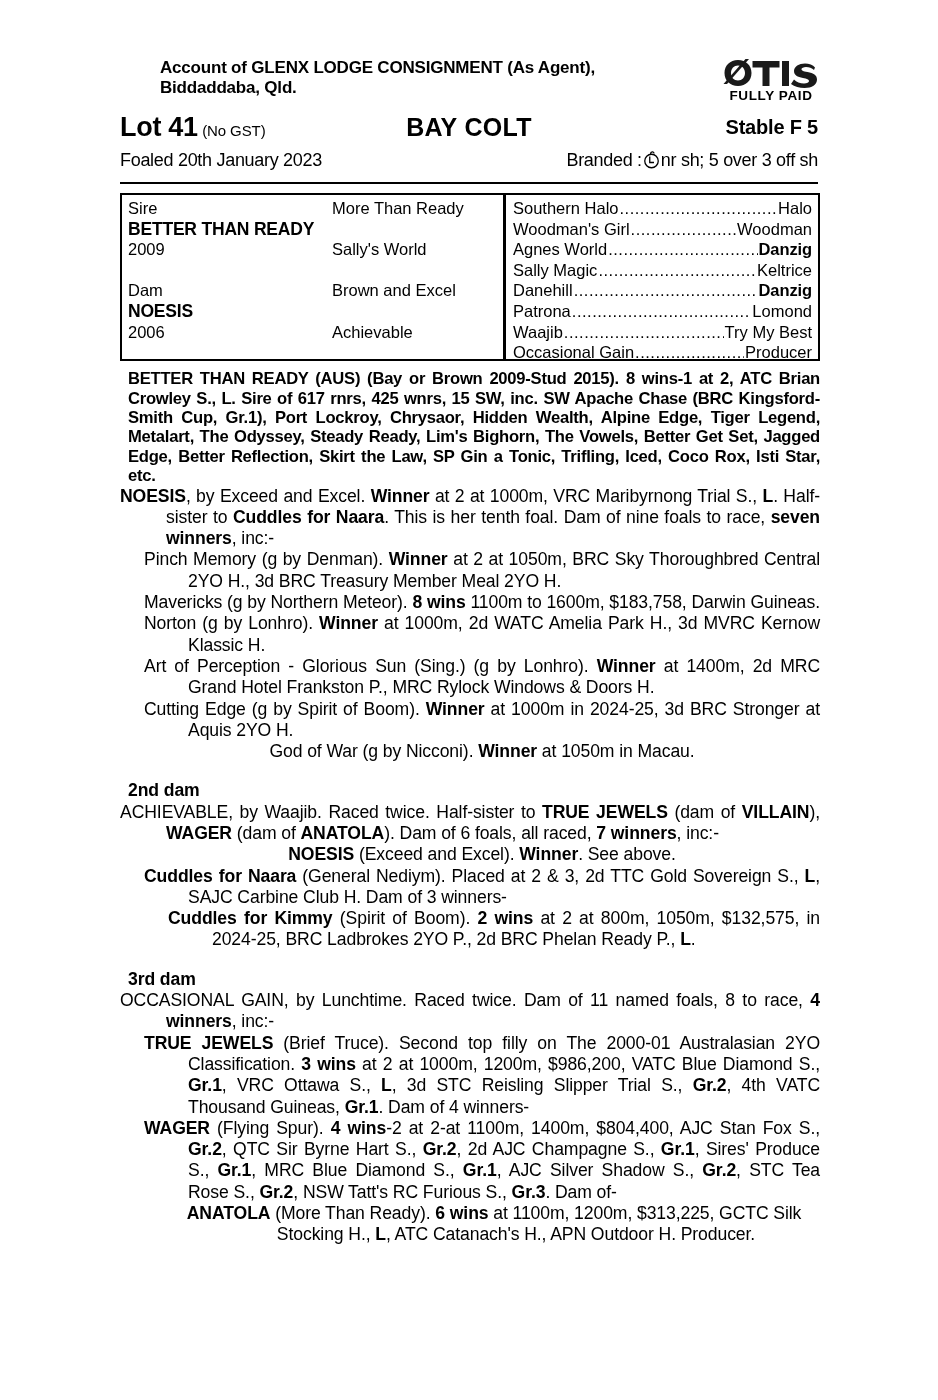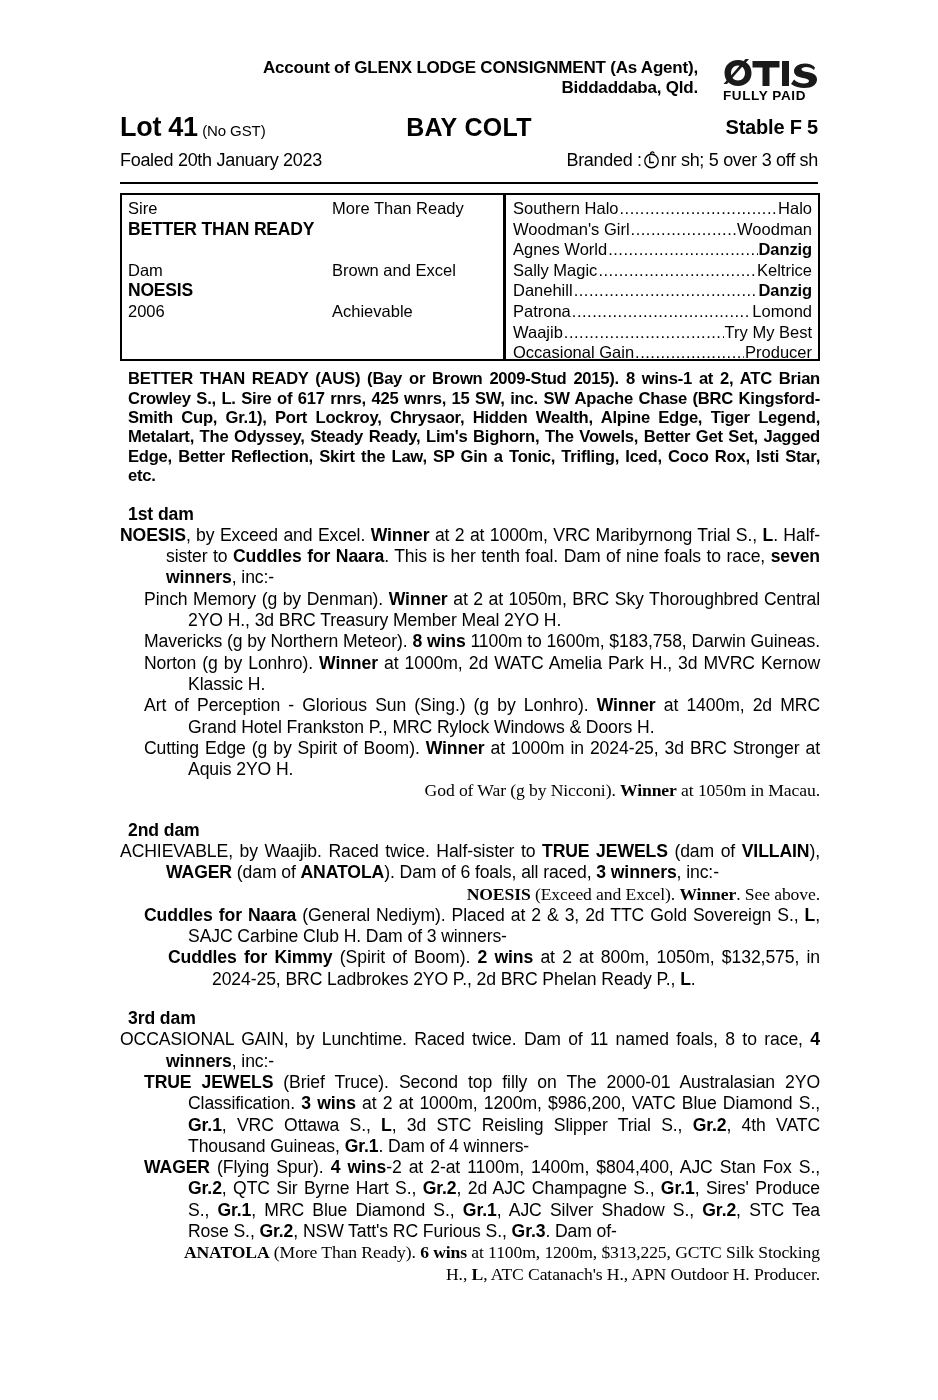--- a/index.html
+++ b/index.html
@@ -27,36 +27,37 @@
   .header {
     position: relative;
     margin: 0 120px 0 120px;
     padding-top: 58px;
   }
   .logo-block {
     position: absolute;
     right: -1px;
     top: 58px;
     width: 96px;
+    text-align: center;
     line-height: 1;
     margin-left: 44px;
   }
   .logo-mark {
     display: block;
     height: 30px;
   }
   .logo-sub {
     display: block;
     font-size: 13.5px;
     font-weight: bold;
     letter-spacing: 0.6px;
     margin-top: 1px;
   }
   .account-line {
-    text-align: right;
+    text-align: left;
     font-weight: bold;
     font-size: 17px;
     line-height: 1.18;
     padding: 0 120px 0 40px;
     letter-spacing: -0.2px;
   }
 
   .lotrow {
     position: relative;
     margin-top: 14px;
@@ -230,21 +231,21 @@
     text-indent: 0;
     padding-left: 46px;
   }
   p.e > .hang { margin-left: -46px; }
   p.lvl0 { padding-left: 46px; }
   p.lvl0 > .hang { margin-left: -46px; }
   p.lvl1 { padding-left: 68px; }
   p.lvl1 > .hang { margin-left: -44px; }
   p.lvl2 { padding-left: 92px; }
   p.lvl2 > .hang { margin-left: -44px; }
-  p.last { text-align: right; font-family: Liberation Serif, serif; }
+  p.last { text-align: center; }
   b { font-weight: bold; }
 </style>
 </head>
 <body>
 
 <div class="page">
 
   <div class="header">
 
     <div class="logo-block">
@@ -286,20 +287,21 @@
   </div>
 
   <div class="hrule"></div>
 
   <div class="ped">
     <div class="ped-vline"></div>
 
     <div class="ped-left">
       <div class="r"><span>Sire</span><span class="c2">More Than Ready</span></div>
       <div class="r"><span class="nm-bold">BETTER THAN READY</span></div>
+      <div class="r"><span>2009</span><span class="c2">Sally's World</span></div>
       <div class="r"></div>
       <div class="r"><span>Dam</span><span class="c2">Brown and Excel</span></div>
       <div class="r"><span class="nm-bold">NOESIS</span></div>
       <div class="r"><span>2006</span><span class="c2">Achievable</span></div>
     </div>
 
     <div class="ped-right">
       <div class="gp">
           <span class="a">Southern Halo</span>
           <span class="dots">.......................................................................</span>
@@ -339,34 +341,33 @@
           <span class="a">Occasional Gain</span>
           <span class="dots">.......................................................................</span>
           <span class="b">Producer</span>
         </div>
     </div>
   </div>
 
   <div class="sireblurb">BETTER THAN READY (AUS) (Bay or Brown 2009-Stud 2015). 8 wins-1 at 2, ATC Brian Crowley S., L. Sire of 617 rnrs, 425 wnrs, 15 SW, inc. SW Apache Chase (BRC Kingsford-Smith Cup, Gr.1), Port Lockroy, Chrysaor, Hidden Wealth, Alpine Edge, Tiger Legend, Metalart, The Odyssey, Steady Ready, Lim's Bighorn, The Vowels, Better Get Set, Jagged Edge, Better Reflection, Skirt the Law, SP Gin a Tonic, Trifling, Iced, Coco Rox, Isti Star, etc.</div>
 
   <div class="section">
-    <div class="dam-head">1st dam</div>
     <p class="e lvl0"><span class="hang"><b>NOESIS</b></span><span>, by Exceed and Excel. </span><b>Winner</b><span> at 2 at 1000m, VRC Maribyrnong Trial S., </span><b>L</b><span>. Half-sister to </span><b>Cuddles for Naara</b><span>. This is her tenth foal. Dam of nine foals to race, </span><b>seven winners</b><span>, inc:-</span></p>
 
     <p class="e lvl1"><span class="hang">Pinch Memory (g by Denman). </span><b>Winner</b><span> at 2 at 1050m, BRC Sky Thoroughbred Central 2YO H., 3d BRC Treasury Member Meal 2YO H.</span></p>
     <p class="e lvl1"><span class="hang">Mavericks (g by Northern Meteor). </span><b>8 wins</b><span> 1100m to 1600m, $183,758, Darwin Guineas.</span></p>
     <p class="e lvl1"><span class="hang">Norton (g by Lonhro). </span><b>Winner</b><span> at 1000m, 2d WATC Amelia Park H., 3d MVRC Kernow Klassic H.</span></p>
     <p class="e lvl1"><span class="hang">Art of Perception - Glorious Sun (Sing.) (g by Lonhro). </span><b>Winner</b><span> at 1400m, 2d MRC Grand Hotel Frankston P., MRC Rylock Windows &amp; Doors H.</span></p>
     <p class="e lvl1"><span class="hang">Cutting Edge (g by Spirit of Boom). </span><b>Winner</b><span> at 1000m in 2024-25, 3d BRC Stronger at Aquis 2YO H.</span></p>
     <p class="e lvl1 last"><span class="hang">God of War (g by Nicconi). </span><b>Winner</b><span> at 1050m in Macau.</span></p>
   </div>
 
   <div class="section">
     <div class="dam-head">2nd dam</div>
-    <p class="e lvl0"><span class="hang">ACHIEVABLE, by Waajib. Raced twice. Half-sister to </span><b>TRUE JEWELS</b><span> (dam of </span><b>VILLAIN</b><span>), </span><b>WAGER</b><span> (dam of </span><b>ANATOLA</b><span>). Dam of 6 foals, all raced, </span><b>3 winners</b><span>, inc:-</span></p>
+    <p class="e lvl0"><span class="hang">ACHIEVABLE, by Waajib. Raced twice. Half-sister to </span><b>TRUE JEWELS</b><span> (dam of </span><b>VILLAIN</b><span>), </span><b>WAGER</b><span> (dam of </span><b>ANATOLA</b><span>). Dam of 6 foals, all raced, </span><b>7 winners</b><span>, inc:-</span></p>
 
     <p class="e lvl1 last"><span class="hang"><b>NOESIS</b></span><span> (Exceed and Excel). </span><b>Winner</b><span>. See above.</span></p>
     <p class="e lvl1"><span class="hang"><b>Cuddles for Naara</b></span><span> (General Nediym). Placed at 2 &amp; 3, 2d TTC Gold Sovereign S., </span><b>L</b><span>, SAJC Carbine Club H. Dam of 3 winners-</span></p>
     <p class="e lvl2"><span class="hang"><b>Cuddles for Kimmy</b></span><span> (Spirit of Boom). </span><b>2 wins</b><span> at 2 at 800m, 1050m, $132,575, in 2024-25, BRC Ladbrokes 2YO P., 2d BRC Phelan Ready P., </span><b>L</b><span>.</span></p>
   </div>
 
   <div class="section">
     <div class="dam-head">3rd dam</div>
     <p class="e lvl0"><span class="hang">OCCASIONAL GAIN, by Lunchtime. Raced twice. Dam of 11 named foals, 8 to race, </span><b>4 winners</b><span>, inc:-</span></p>
 

